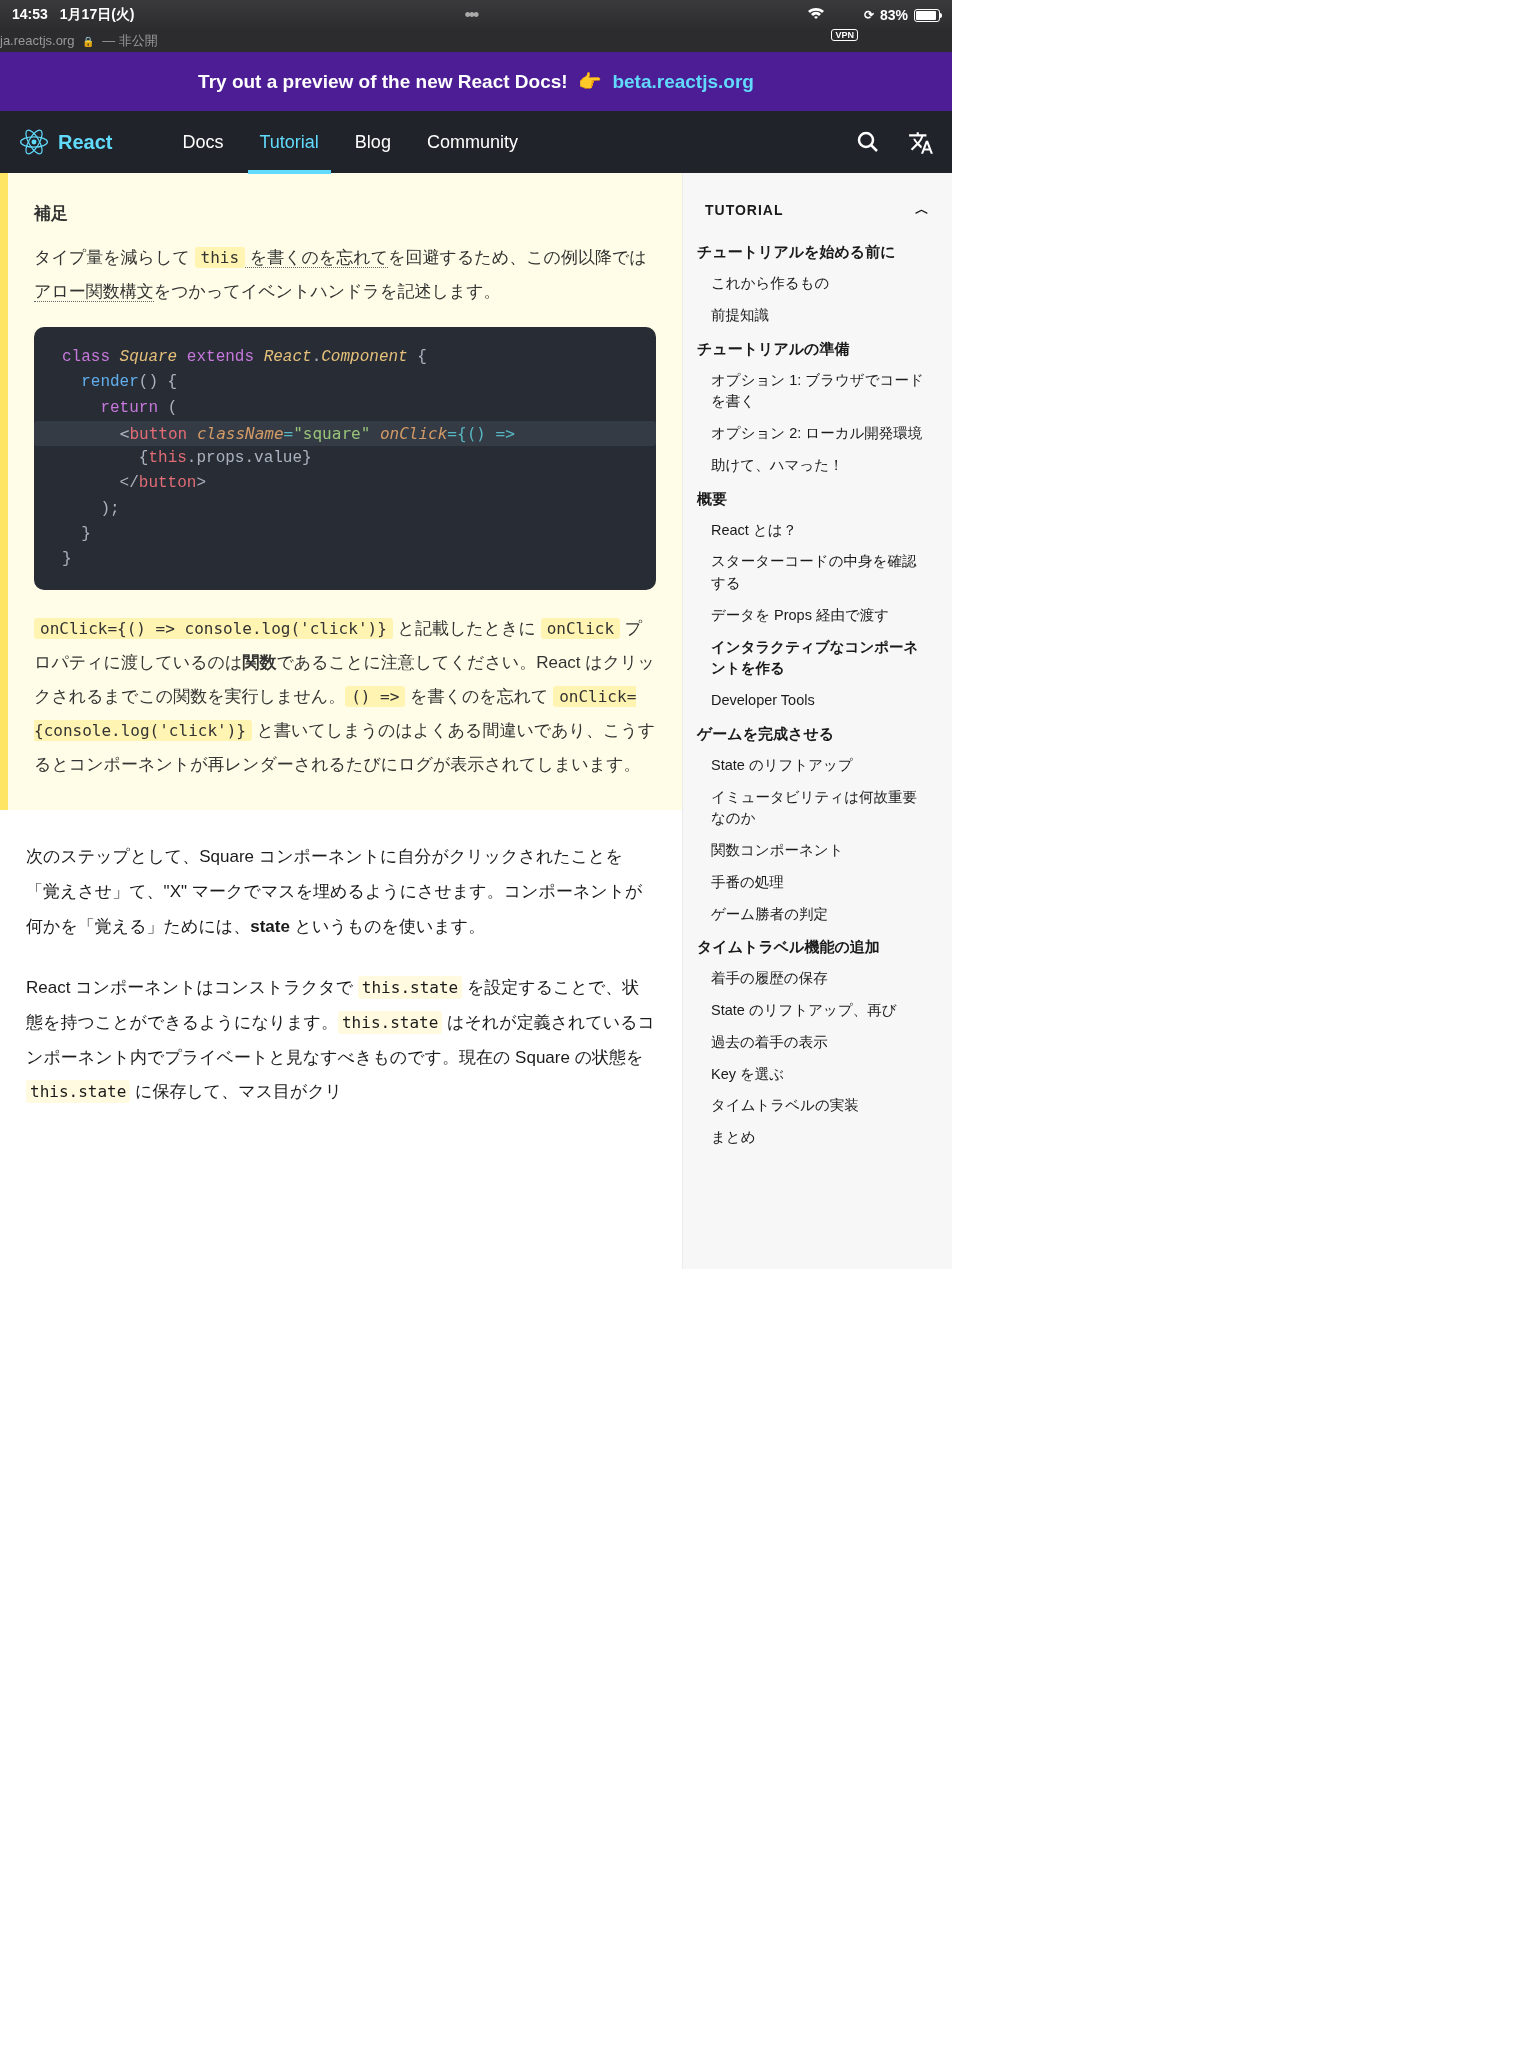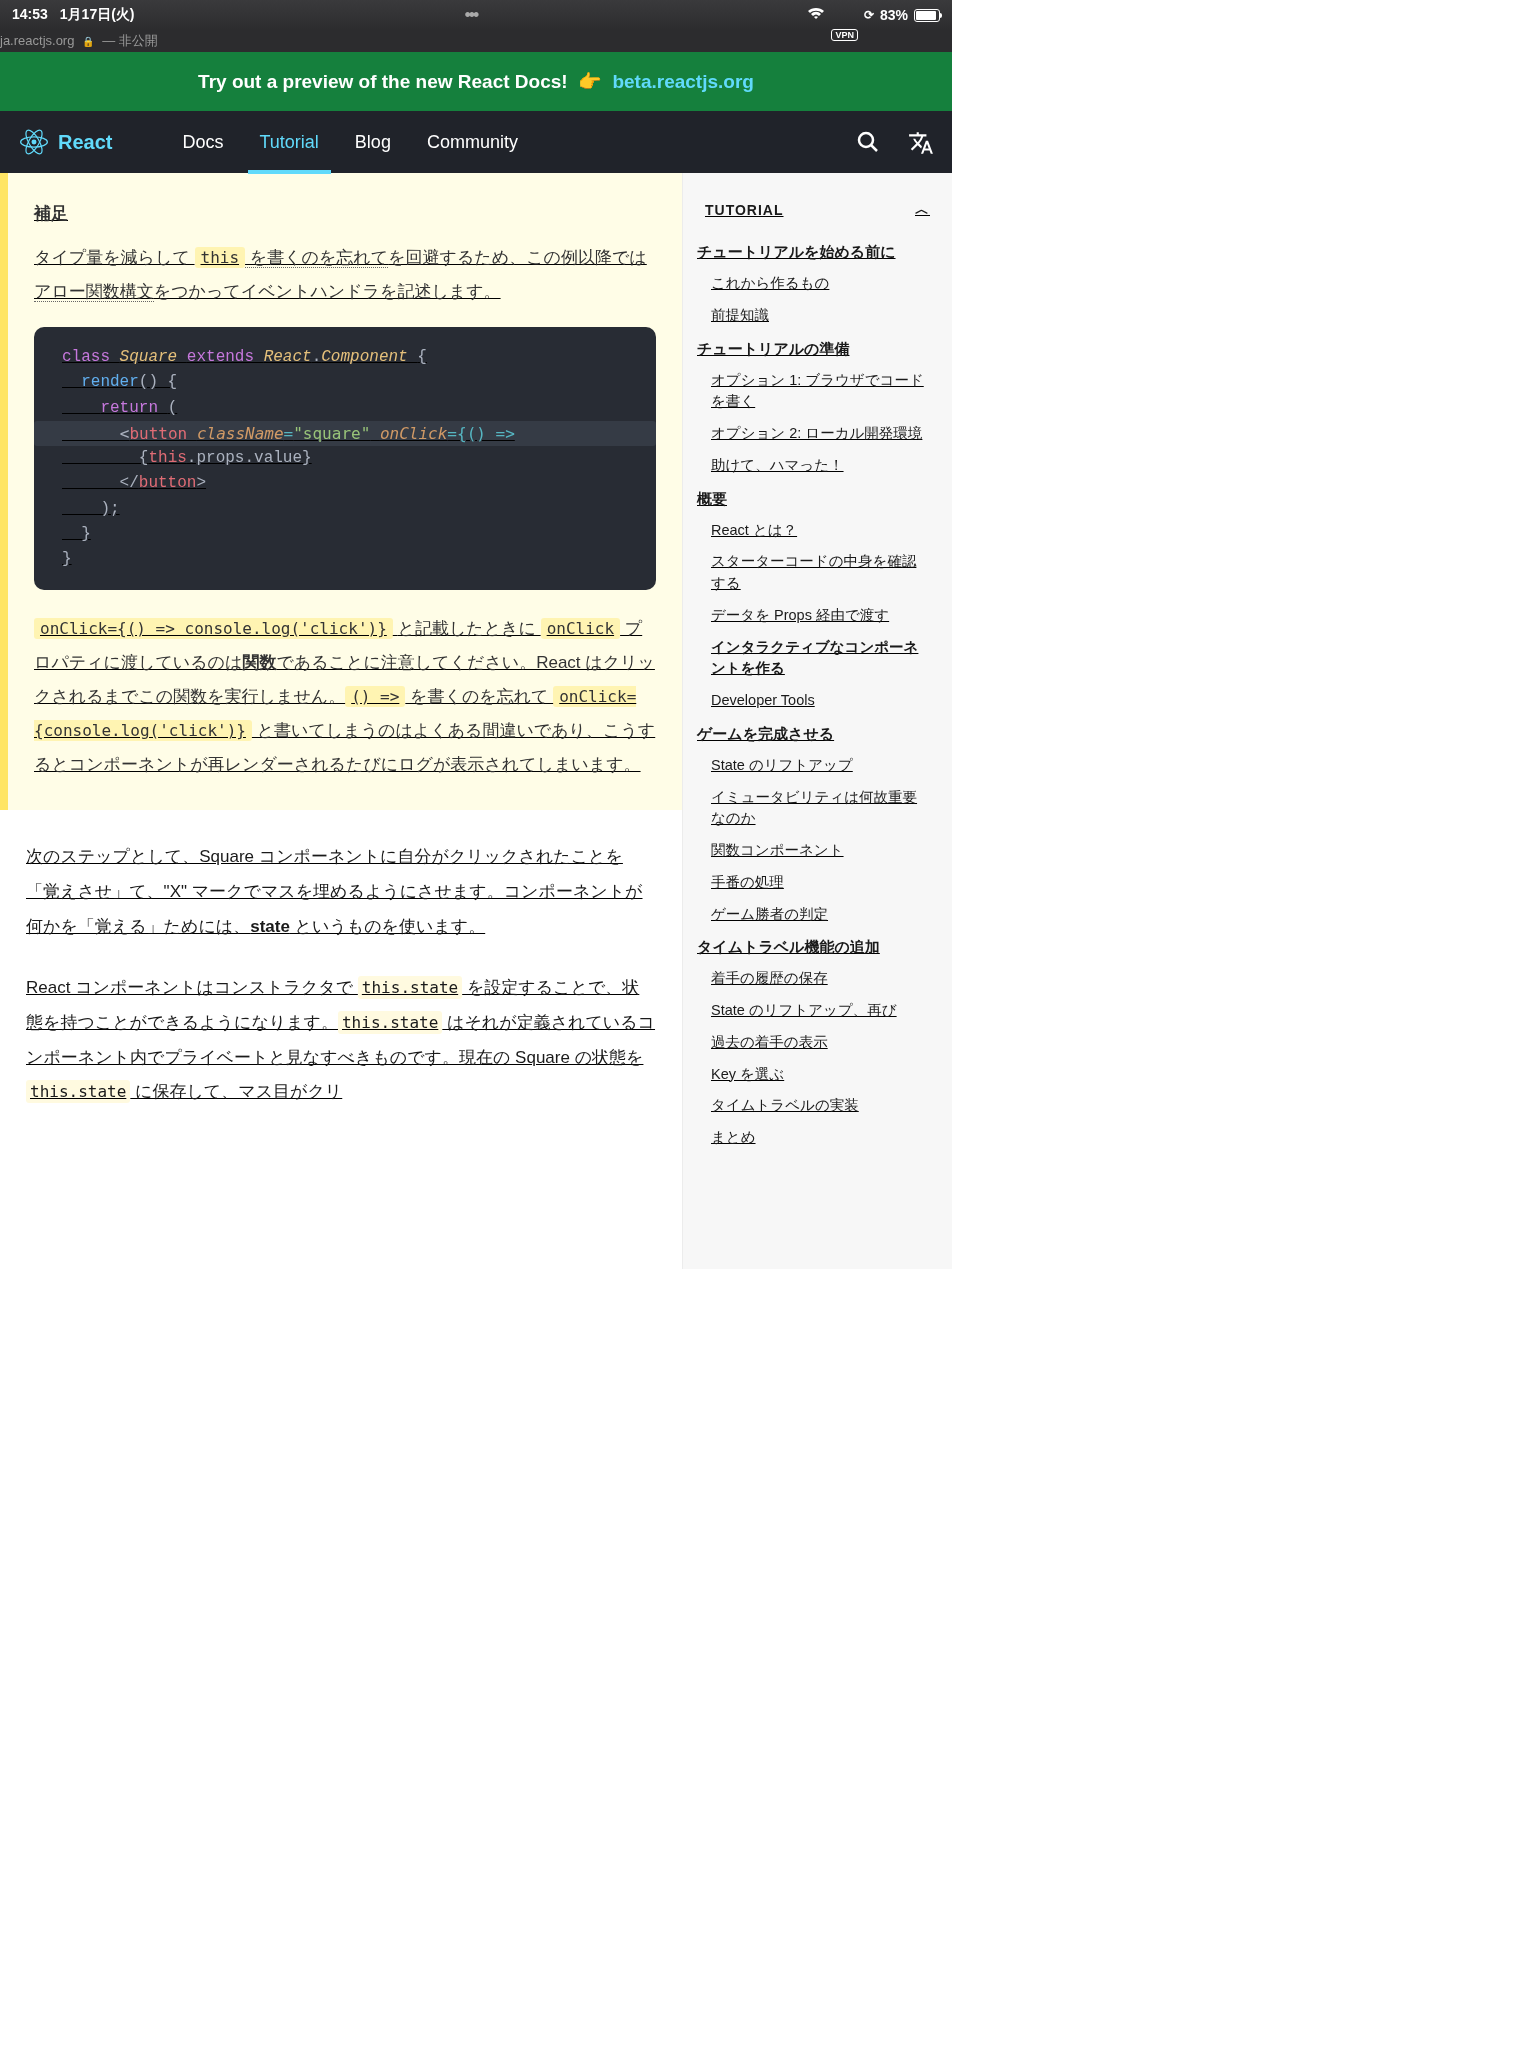--- a/index.html
+++ b/index.html
@@ -30,21 +30,21 @@
   background: #2c2c2e;
   text-align: left;
   color: #999;
   font-size: 13px;
   line-height: 22px;
 }
 .url-bar .lock { font-size: 10px; margin: 0 4px; }
 
 
 .banner {
-  background: #15803d;
+  background: #4c1d95;
   color: #fff;
   text-align: center;
   padding: 18px 10px;
   font-size: 19px;
   font-weight: 700;
 }
 .banner a { color: #61dafb; text-decoration: none; }
 
 
 .nav {
@@ -65,21 +65,21 @@
 .nav-link { color: #fff; font-size: 18px; padding: 20px 12px; position: relative; }
 .nav-link.active { color: #61dafb; }
 .nav-link.active::after {
   content: ""; position: absolute; left: 0; right: 0; bottom: -1px;
   height: 4px; background: #61dafb;
 }
 .nav-right { margin-left: auto; display: flex; gap: 28px; align-items: center; }
 .nav-icon { color: #fff; width: 24px; height: 24px; }
 
 
-.content { display: flex; height: calc(100% - 30px - 22px - 62px - 60px); text-decoration: underline; }
+.content { display: flex; height: calc(100% - 30px - 22px - 62px - 60px); }
 .main { flex: 1; overflow: hidden; }
 .sidebar {
   width: 270px;
   background: #f7f7f7;
   border-left: 1px solid #ececec;
   padding: 28px 0 12px 0;
   overflow-y: auto;
   font-size: 14px;
 }
 

